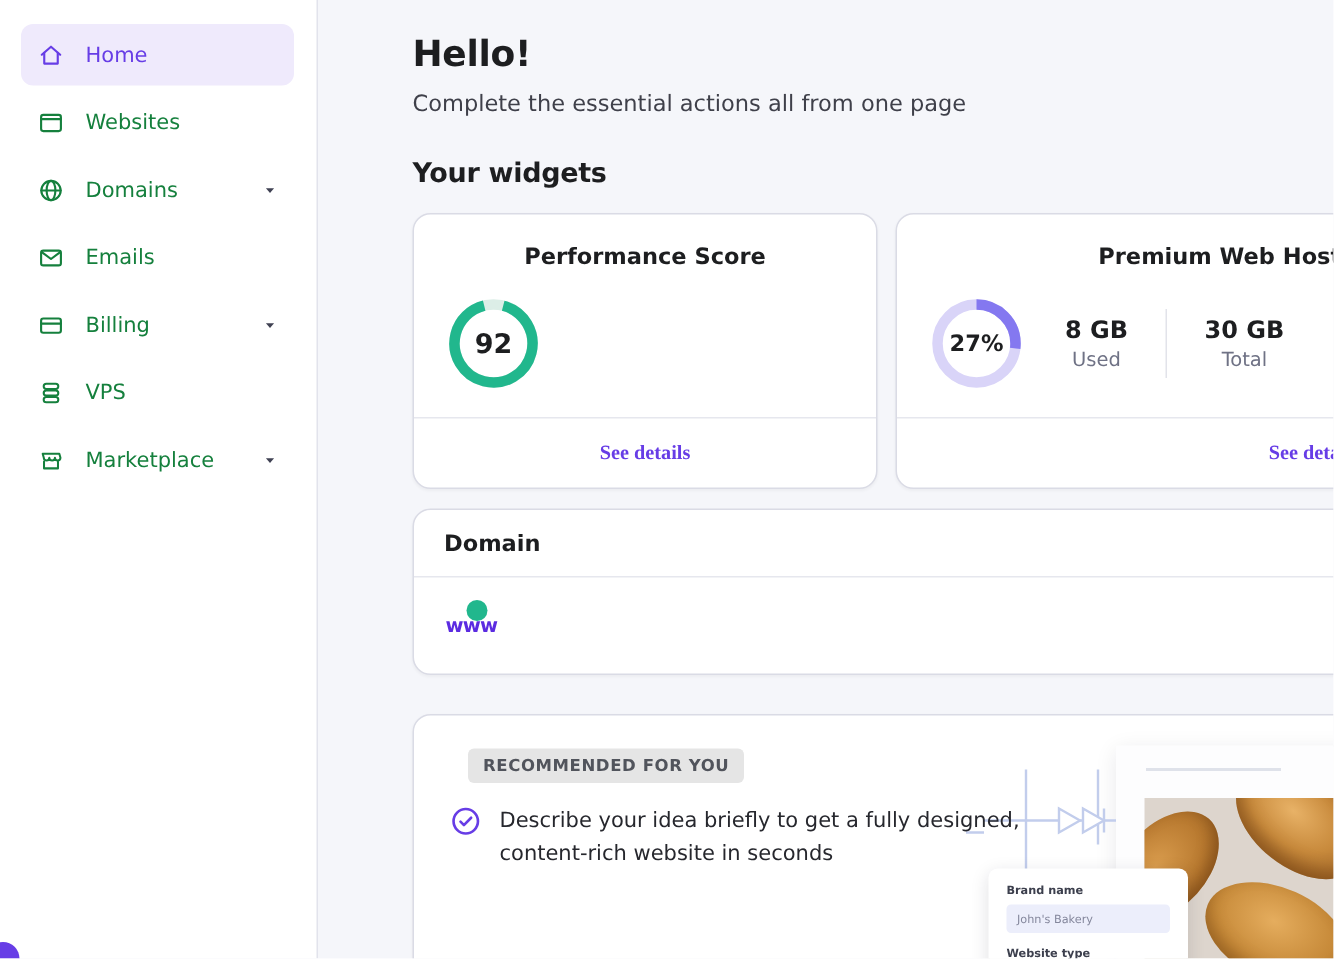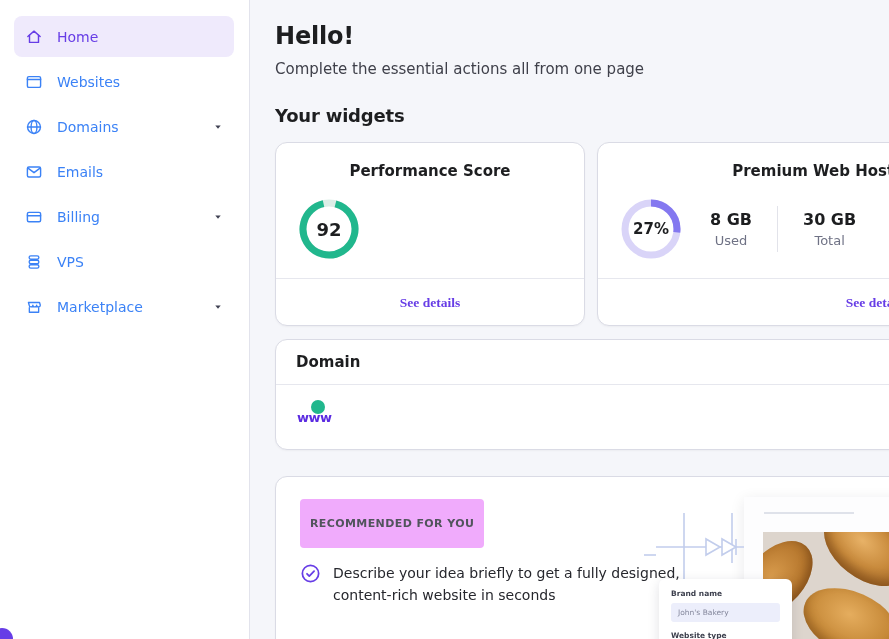--- a/index.html
+++ b/index.html
@@ -1,23 +1,23 @@
 <!DOCTYPE html>
 <html style="--accent: #673de6; --success: #21b78d; --success-track: #dceee7; --disk-arc: #8478f0; --disk-track: #d9d4f8; --text-dark: #1d1e20; --bg: #f5f6fa; --active-bg: #efeafc;"><head>
 <meta charset="utf-8">
 <style>
   * { margin:0; padding:0; box-sizing:border-box; }
   html,body { background:#ffffff; }
   body { font-family:"DejaVu Sans","Liberation Sans",sans-serif; color:var(--text-dark,#1d1e20); }
   .screen { position:relative; width:889px; height:639px; overflow:hidden; background:var(--bg,#f5f6fa); }
 
   
-  .sidebar { position:absolute; left:0; top:0; bottom:0; width:250px; background:#ffffff; border-right:1px solid #e2e3ec; z-index:5; }
+  .sidebar { position:absolute; left:0; top:0; bottom:0; width:212px; background:#ffffff; border-right:1px solid #e2e3ec; z-index:5; }
   .nav { padding:16px 15px 0 14px; }
-  .nav-item { display:flex; align-items:center; gap:14px; height:41px; padding:0 11px; border-radius:8px; margin-bottom:4px; font-size:14px; font-weight:500; color:#3b82f6; cursor:pointer; }
+  .nav-item { display:flex; align-items:center; gap:14px; height:41px; padding:0 11px; border-radius:8px; margin-bottom:4px; font-size:14px; font-weight:500; color:#15803d; cursor:pointer; }
   .nav-item .ic { display:flex; width:18px; height:18px; flex:0 0 18px; }
   .nav-item.active { background:var(--active-bg,#efeafc); color:var(--accent,#673de6); }
   .chev { margin-left:auto; width:10px; height:10px; display:flex; color:#3f4152; }
 
   
   .content { position:absolute; left:238px; top:0; width:950px; padding:22px 0 0 37px; }
   .h1 { font-size:24px; font-weight:700; letter-spacing:-.2px; margin-bottom:10px; }
   .subtitle { font-size:15px; color:#3f404a; margin-bottom:27px; }
   .h2 { font-size:18px; font-weight:700; letter-spacing:-.2px; margin-bottom:16px; }
 
@@ -49,21 +49,21 @@
   .domain-row { display:flex; align-items:center; padding:13px 20px 15px; }
   .www-icon { position:relative; width:40px; height:36px; flex:0 0 40px; margin-right:14px; }
   .www-icon .dot { position:absolute; left:15px; top:2px; width:14px; height:14px; border-radius:50%; background:var(--success,#21b78d); }
   .www-icon .www { position:absolute; left:1px; top:12px; font-size:13px; font-weight:800; letter-spacing:-.5px; color:#5b2be1; }
   .domain-name { font-size:14px; font-weight:700; margin-bottom:5px; }
   .domain-exp { font-size:13.5px; color:#8c8fa6; }
 
   
   .reco-card { position:relative; width:880px; margin-top:26px; height:200px; overflow:hidden; }
   .reco-left { position:relative; z-index:2; padding:22px 24px; }
-  .badge { display:inline-block; background:#f0abfc; color:#51545c; font-size:11px; font-weight:600; letter-spacing:.4px; padding:18px 10px; border-radius:4px; margin-bottom:14px; }
+  .badge { display:inline-block; background:#e5e5e5; color:#51545c; font-size:11px; font-weight:600; letter-spacing:.4px; padding:5px 10px; border-radius:4px; margin-bottom:14px;margin-left:12px; }
   .reco-title { font-size:19px; font-weight:700; line-height:1.42; max-width:420px; letter-spacing:-.2px; margin-bottom:15px; }
   .bullet { display:flex; gap:12px; align-items:flex-start; max-width:430px; }
   .bullet .ic { flex:0 0 21px; width:21px; height:21px; margin-top:1px; color:var(--accent,#673de6); }
   .bullet-text { font-size:14px; line-height:1.6; color:#26272d; max-width:392px; }
 
   .illus { position:absolute; left:360px; top:0; width:520px; height:100%; z-index:1; pointer-events:none; }
   .page-panel { position:absolute; left:108px; top:20px; width:175px; height:145px; background:#fdfdfe; box-shadow:0 3px 14px rgba(25,27,45,.09); }
   .page-rule { position:absolute; left:128px; top:35px; width:90px; height:2px; background:#dfe2ea; }
   .photo { position:absolute; left:127px; top:55px; width:175px; height:110px; background:#ddd5cd; overflow:hidden; }
   .cro { position:absolute; border-radius:50%; }

